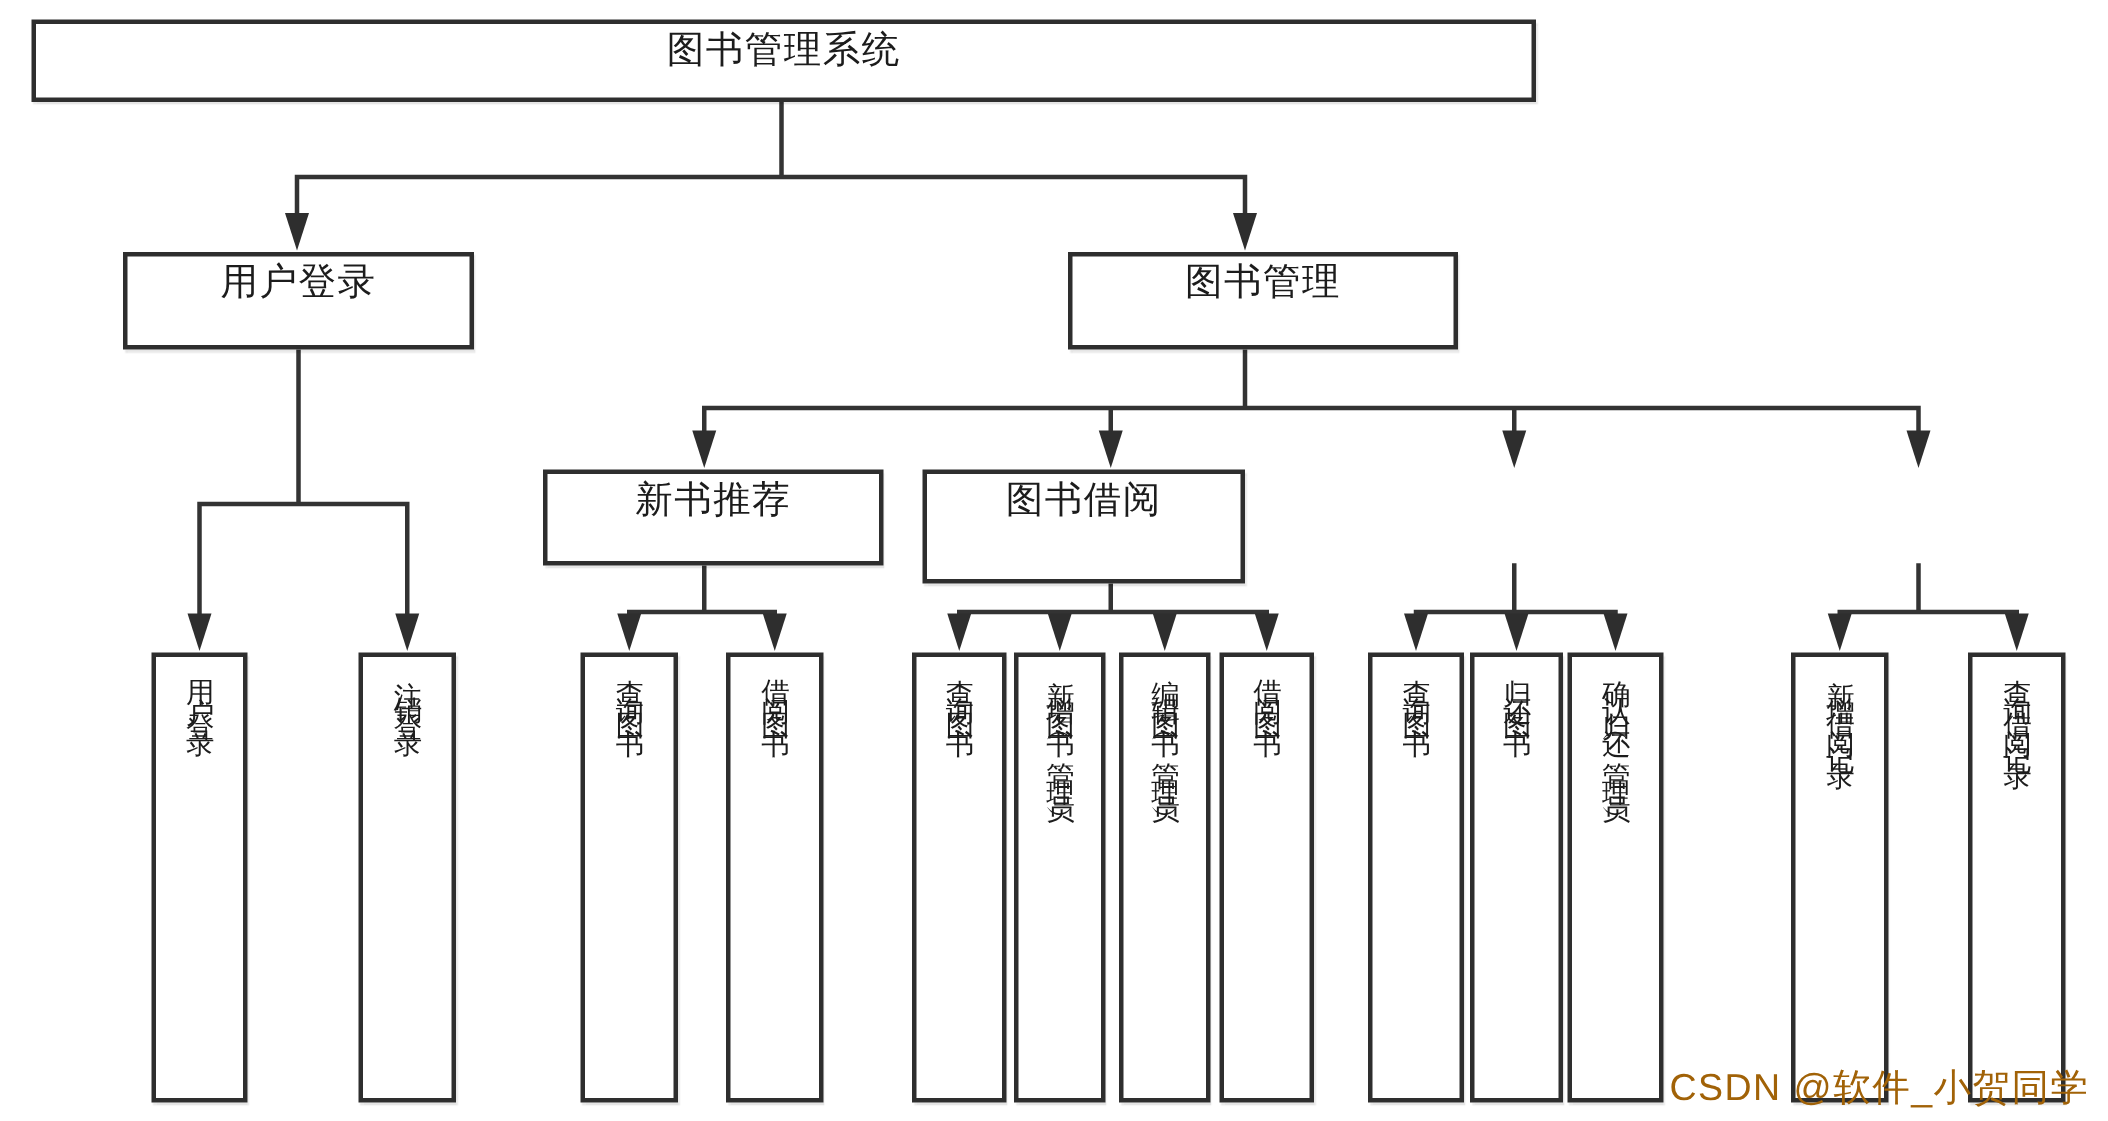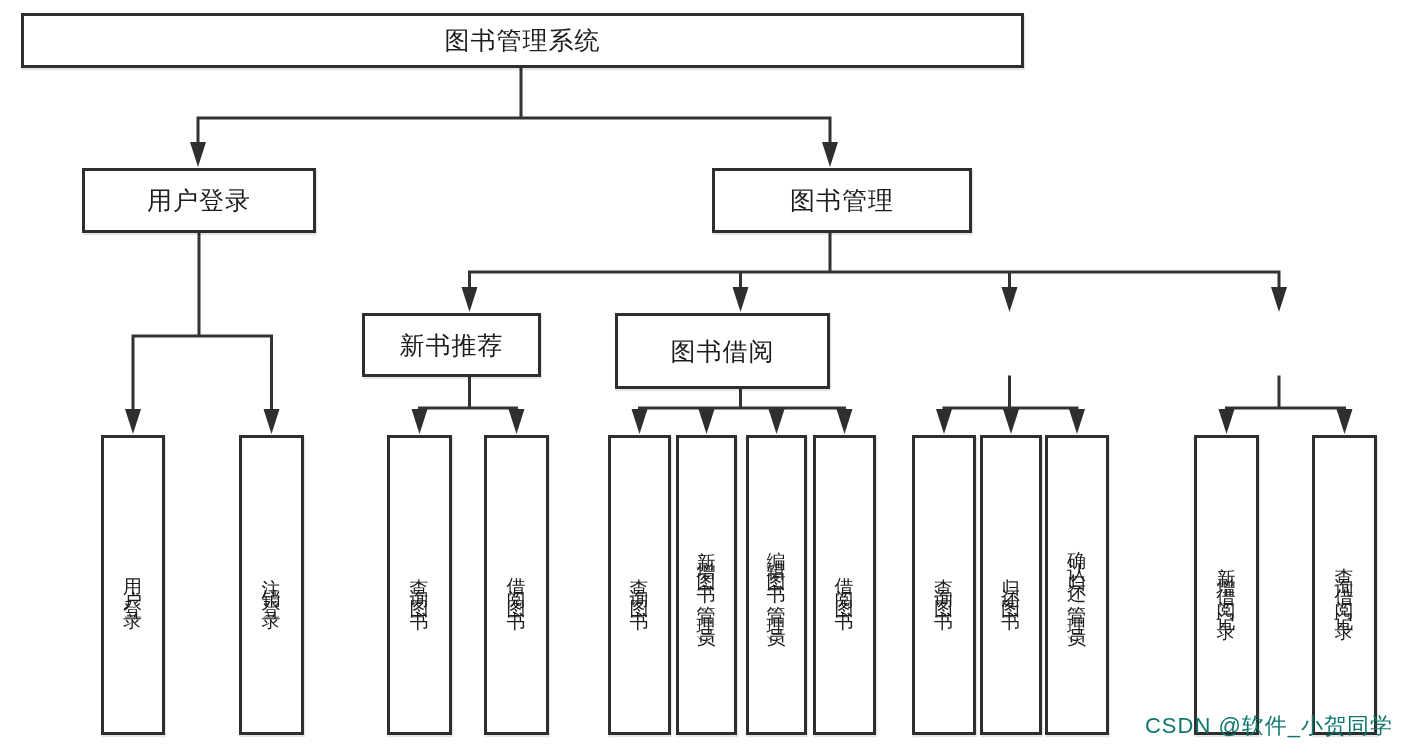--- a/index.html
+++ b/index.html
@@ -22,21 +22,20 @@
     width: 1405px; height: 747px;
     pointer-events: none;
     z-index: 0;
   }
   .node {
     position: absolute;
     box-sizing: border-box;
     background: #ffffff;
     border: 3px solid #2e2e2e;
     display: flex;
-    align-items: center;
     justify-content: center;
     z-index: 1;
     box-shadow: 1px 2px 1px rgba(0,0,0,0.10);
   }
   .hbox {
     font-size: 25px;
     letter-spacing: 1px;
     white-space: nowrap;
   }
   .vbox span {
@@ -44,23 +43,23 @@
     text-orientation: mixed;
     font-size: 19px;
     letter-spacing: 11px;
     line-height: 1;
     white-space: nowrap;
   }
   .watermark {
     position: absolute;
     right: 12px;
     bottom: 6px;
-    font-size: 22px;
+    font-size: 25px;
     letter-spacing: 1px;
-    color: #0f766e;
+    color: #a16207;
     z-index: 2;
     white-space: nowrap;
   }
 </style>
 </head>
 <body>
 
 <div id="canvas">
 
   <svg id="wires" viewBox="0 0 1405 747" xmlns="http://www.w3.org/2000/svg">
@@ -110,21 +109,21 @@
     <span>图书管理系统</span>
   </div>
 
   <div class="node hbox" style="left:82px; top:168px; width:234px; height:65px;">
     <span>用户登录</span>
   </div>
   <div class="node hbox" style="left:712px; top:168px; width:260px; height:65px;">
     <span>图书管理</span>
   </div>
 
-  <div class="node hbox" style="left:362px; top:313px; width:179px; height:64px;">
+  <div class="node hbox" style="left:362px; top:313px; width:227px; height:64px;">
     <span>新书推荐</span>
   </div>
   <div class="node hbox" style="left:615px; top:313px; width:215px; height:76px;">
     <span>图书借阅</span>
   </div>
 
   <div class="node vbox" style="left:101px; top:435px; width:64px; height:300px;">
     <span>用户登录</span>
   </div>
   <div class="node vbox" style="left:239px; top:435px; width:65px; height:300px;">

